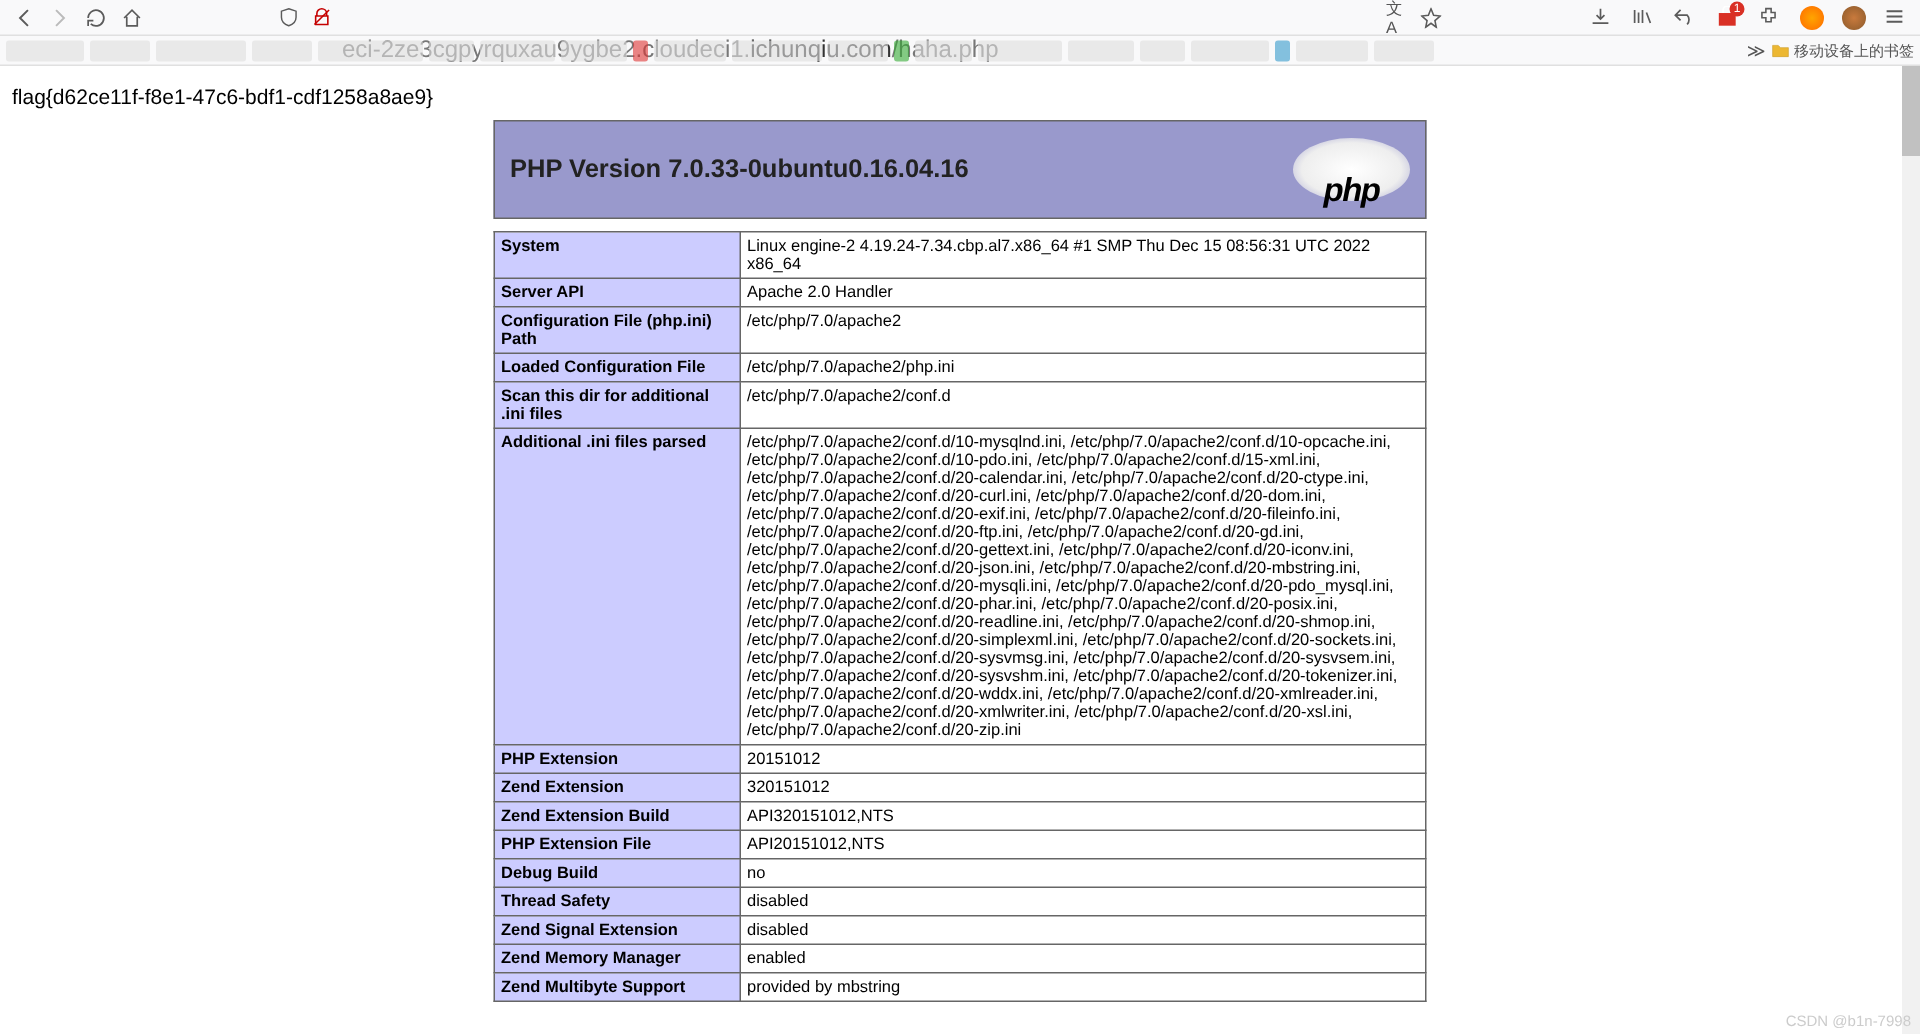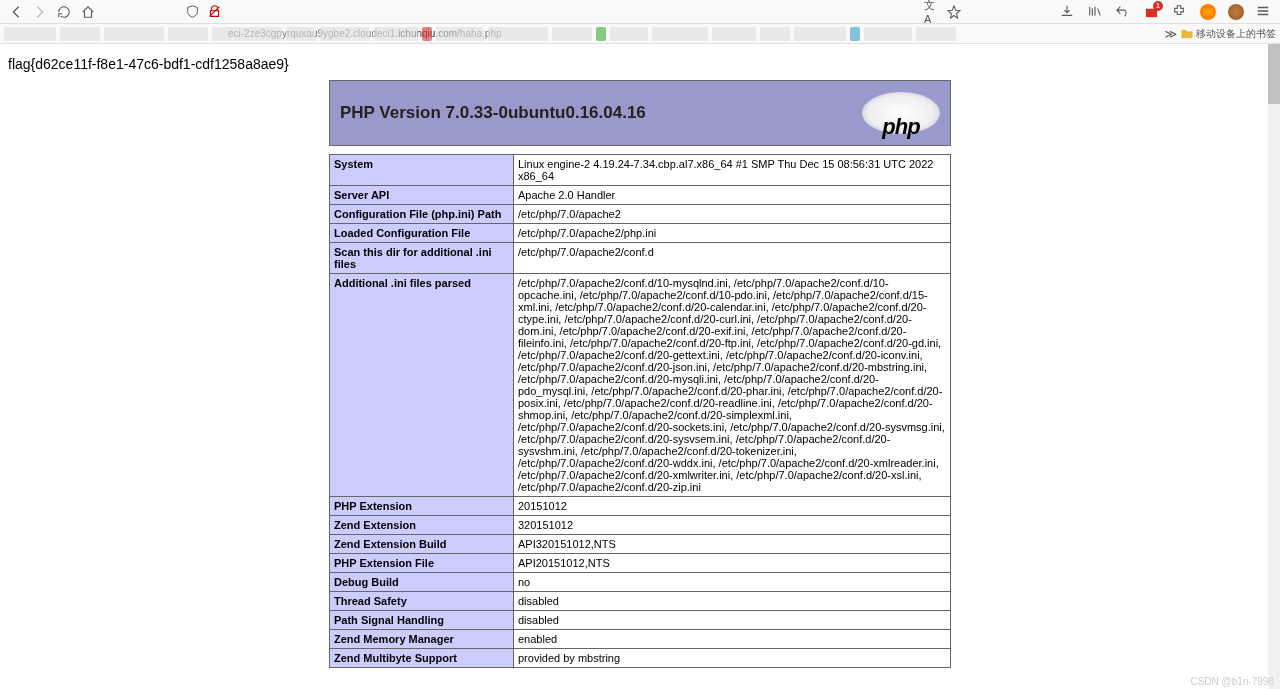--- a/index.html
+++ b/index.html
@@ -3,21 +3,21 @@
   <meta charset="utf-8">
   <style>
     * { margin: 0; padding: 0; box-sizing: border-box; }
     body { font-family: -apple-system, BlinkMacSystemFont, "Segoe UI", sans-serif; font-size: 12px; background: #fff; color: #000; }
     
     .browser-toolbar { height: 24px; display: flex; align-items: center; padding: 0 8px; gap: 10px; border-bottom: 1px solid #e0e0e0; background: #f9f9fa; }
     .nav-buttons { display: flex; gap: 8px; align-items: center; }
     .nav-btn { width: 16px; height: 16px; display: flex; align-items: center; justify-content: center; color: #5b5b5b; cursor: pointer; border-radius: 3px; }
     .nav-btn.disabled { color: #bbb; cursor: default; }
     .url-bar { flex: 1; display: flex; align-items: center; gap: 6px; padding: 2px 8px; margin: 0 80px 0 70px; }
-    .url-text { color: #777; font-size: 10px; flex: 1; margin-top: 44px; }
+    .url-text { color: #777; font-size: 16px; flex: 1; margin-top: 44px; }
     .url-text .domain { color: #333; }
     .toolbar-right { display: flex; gap: 12px; align-items: center; margin-left: auto; }
     .toolbar-icon { width: 16px; height: 16px; color: #5b5b5b; cursor: pointer; }
     .ext-badge { position: relative; }
     .ext-badge::after { content: "1"; position: absolute; top: -3px; right: -3px; background: #d93025; color: #fff; font-size: 8px; width: 10px; height: 10px; border-radius: 50%; display: flex; align-items: center; justify-content: center; }
     
     .bookmarks-bar { height: 20px; background: #f9f9fa; display: flex; align-items: center; padding: 0 4px; gap: 4px; overflow: hidden; border-bottom: 1px solid #e0e0e0; }
     .bookmark-blob { height: 14px; background: #ddd; opacity: 0.6; border-radius: 2px; flex-shrink: 0; }
     .bookmarks-right { margin-left: auto; display: flex; align-items: center; gap: 4px; font-size: 10px; color: #555; }
     
@@ -25,21 +25,21 @@
     .flag-text { font-family: sans-serif; font-size: 14px; color: #000; padding: 4px 0 8px 0; }
     
     .phpinfo { width: 622px; margin: 0 auto; font-family: sans-serif; }
     .php-header { background: #9999cc; border: 1px solid #666; padding: 6px 10px; display: flex; align-items: center; justify-content: space-between; height: 66px; overflow: visible; position: relative; }
     .php-header h1 { font-size: 17px; font-weight: bold; color: #222; }
     .php-logo { width: 78px; height: 42px; background: radial-gradient(ellipse at center, #fff 0%, #eee 60%, #9999cc 100%); border-radius: 50%; display: flex; align-items: center; justify-content: center; position: relative; }
     .php-logo-text { font-family: sans-serif; font-size: 22px; font-weight: bold; color: #000; font-style: italic; letter-spacing: -1px; margin-top: 27px; }
     
     .php-table { width: 100%; border-collapse: collapse; margin-top: 8px; font-size: 11px; }
     .php-table td { border: 1px solid #666; padding: 3px 4px; vertical-align: top; }
-    .php-table td.e { background: #ccccff; font-weight: bold; width: 184px; }
+    .php-table td.e { background: #ccccff; font-weight: bold; width: 164px; }
     .php-table td.v { background: #fff; word-break: break-word; }
     
     .watermark { position: fixed; bottom: 2px; right: 6px; font-size: 10px; color: #ccc; }
     .scrollbar { position: fixed; right: 0; top: 44px; width: 12px; bottom: 0; background: #f1f1f1; }
     .scrollbar-thumb { width: 100%; height: 60px; background: #c1c1c1; border-radius: 0; }
   </style>
 </head>
 <body>
 
 <div class="browser-toolbar">
@@ -212,21 +212,21 @@
           </tr>
           <tr>
             <td class="e">Debug Build</td>
             <td class="v">no</td>
           </tr>
           <tr>
             <td class="e">Thread Safety</td>
             <td class="v">disabled</td>
           </tr>
           <tr>
-            <td class="e">Path Signal Handling</td>
+            <td class="e">Zend Signal Extension</td>
             <td class="v">disabled</td>
           </tr>
           <tr>
             <td class="e">Zend Memory Manager</td>
             <td class="v">enabled</td>
           </tr>
           <tr>
             <td class="e">Zend Multibyte Support</td>
             <td class="v">provided by mbstring</td>
           </tr>

